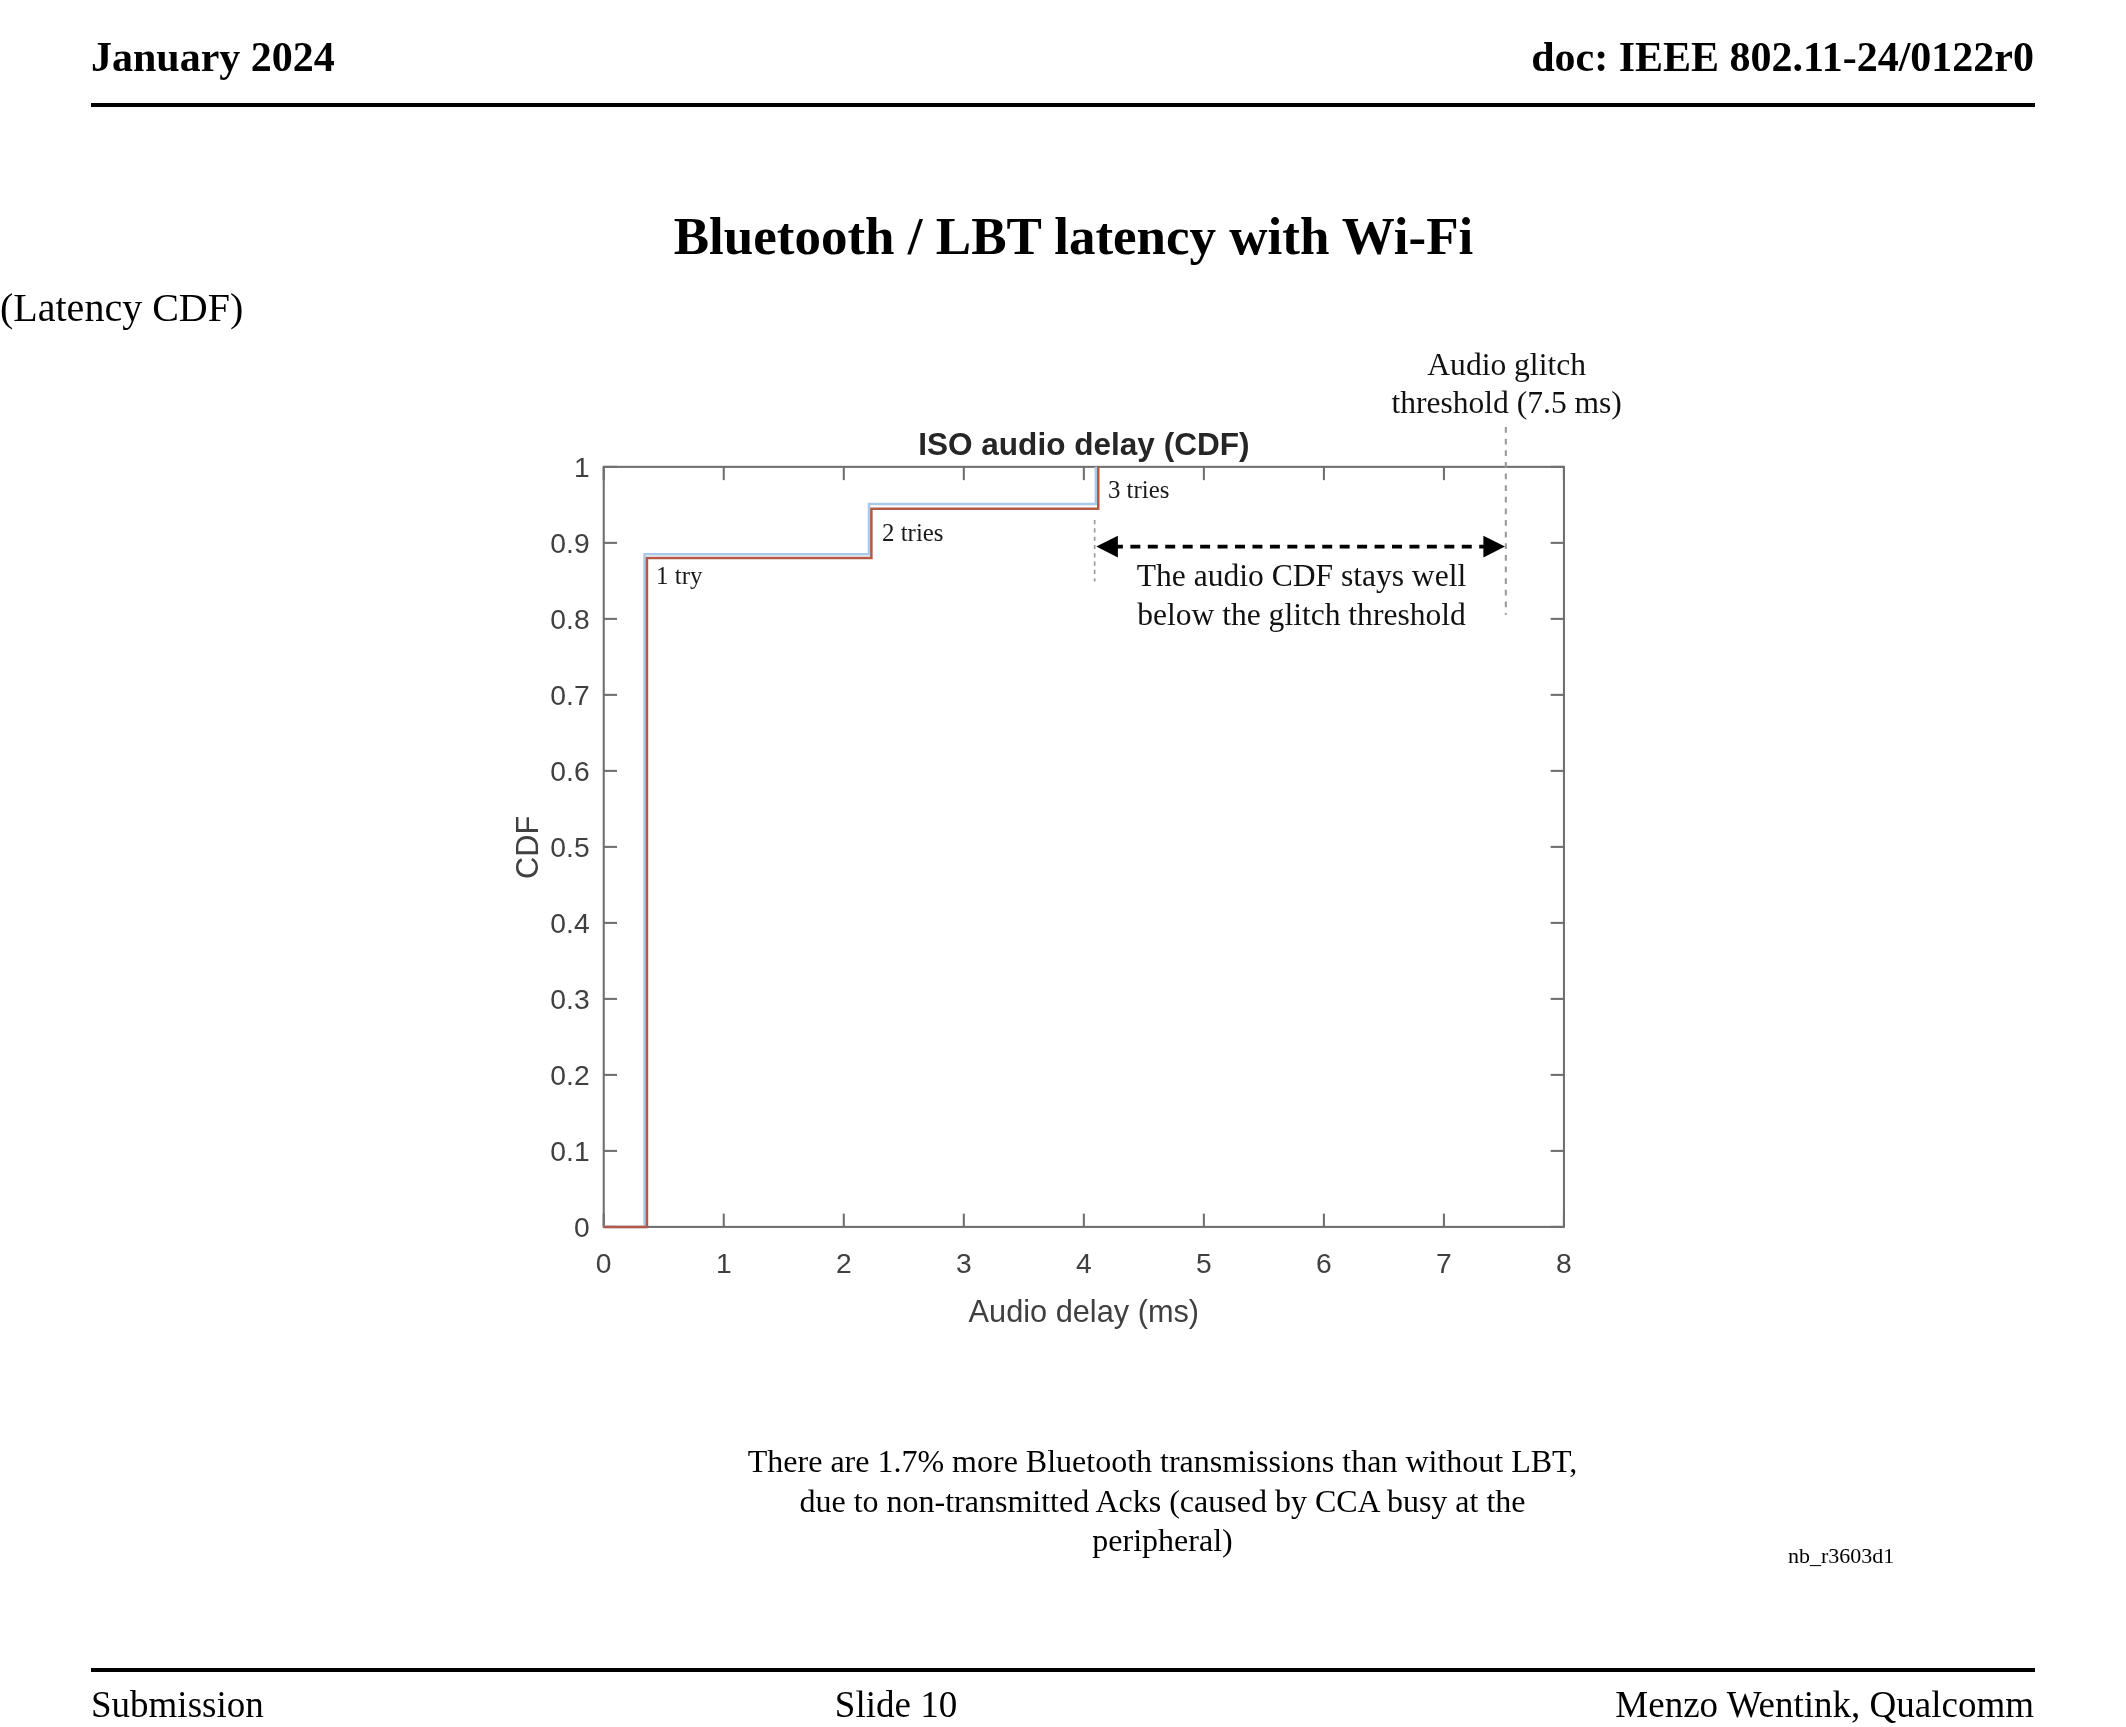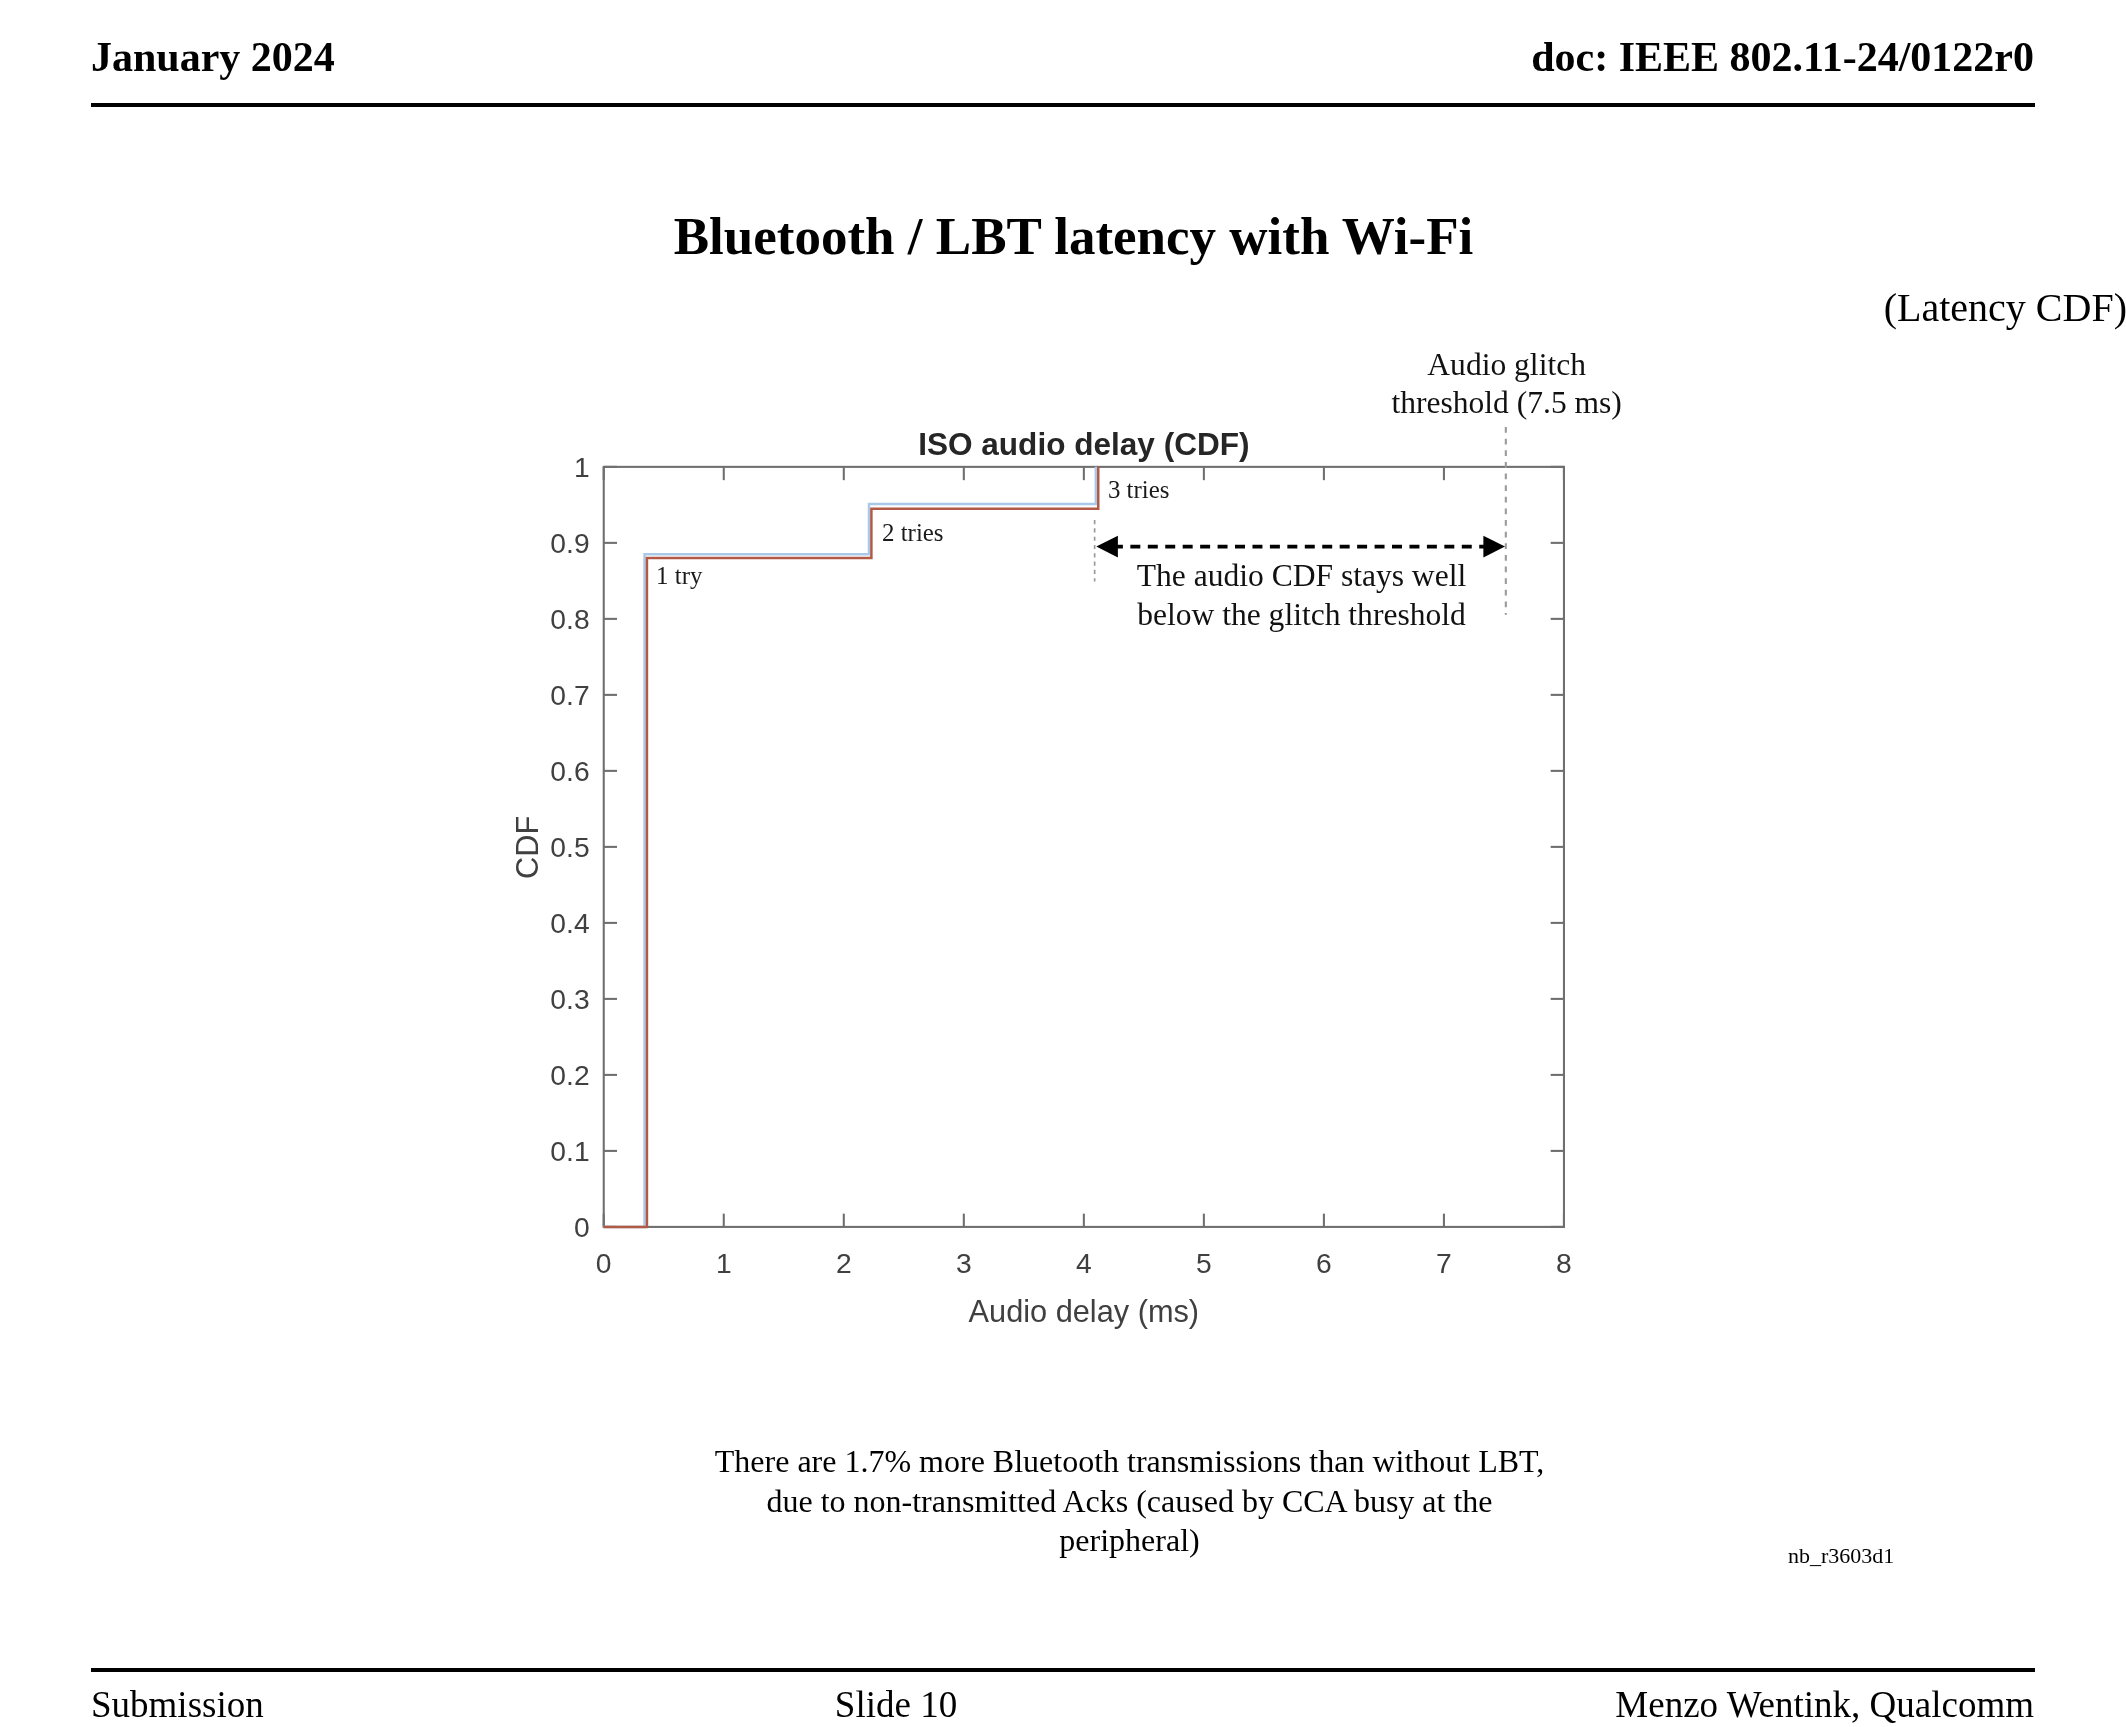--- a/index.html
+++ b/index.html
@@ -5,24 +5,24 @@
   html,body{margin:0;padding:0;}
   body{
     width:2127px;height:1728px;position:relative;background:#ffffff;
     font-family:"Liberation Serif", serif;color:#000;overflow:hidden;
   }
   .hdr-date{position:absolute;left:91px;top:33px;font-size:42px;font-weight:bold;}
   .hdr-doc{position:absolute;right:93px;top:33px;font-size:42px;font-weight:bold;text-align:center;}
   .hdr-rule{position:absolute;left:91px;top:103px;width:1944px;height:4.2px;background:#000;}
   .slide-title{position:absolute;left:0;top:206px;width:2127px;text-align:center;
     font-size:53px;font-weight:bold;padding-left:10px;}
-  .slide-subtitle{position:absolute;left:0;top:284px;width:2127px;text-align:right;
+  .slide-subtitle{position:absolute;left:0;top:284px;width:2127px;text-align:left;
     font-size:40px;}
   .chart-svg{position:absolute;left:465px;top:324px;}
-  .note-block{position:absolute;left:631px;top:1442px;width:997px;text-align:center;
+  .note-block{position:absolute;left:664px;top:1442px;width:997px;text-align:center;
     font-size:32px;line-height:1.24;}
   .watermark{position:absolute;left:1788px;top:1543px;font-size:22px;}
   .ftr-rule{position:absolute;left:91px;top:1668px;width:1944px;height:4.2px;background:#000;}
   .ftr-left{position:absolute;left:91px;top:1683px;font-size:37px;}
   .ftr-center{position:absolute;left:0;top:1683px;width:1792px;text-align:center;font-size:37px;}
   .ftr-right{position:absolute;right:93px;top:1683px;font-size:37px;font-family:Liberation Serif, serif;}
   .sans{font-family:"Liberation Sans", sans-serif;}
   .serif{font-family:"Liberation Serif", serif;}
 </style>
 </head>

